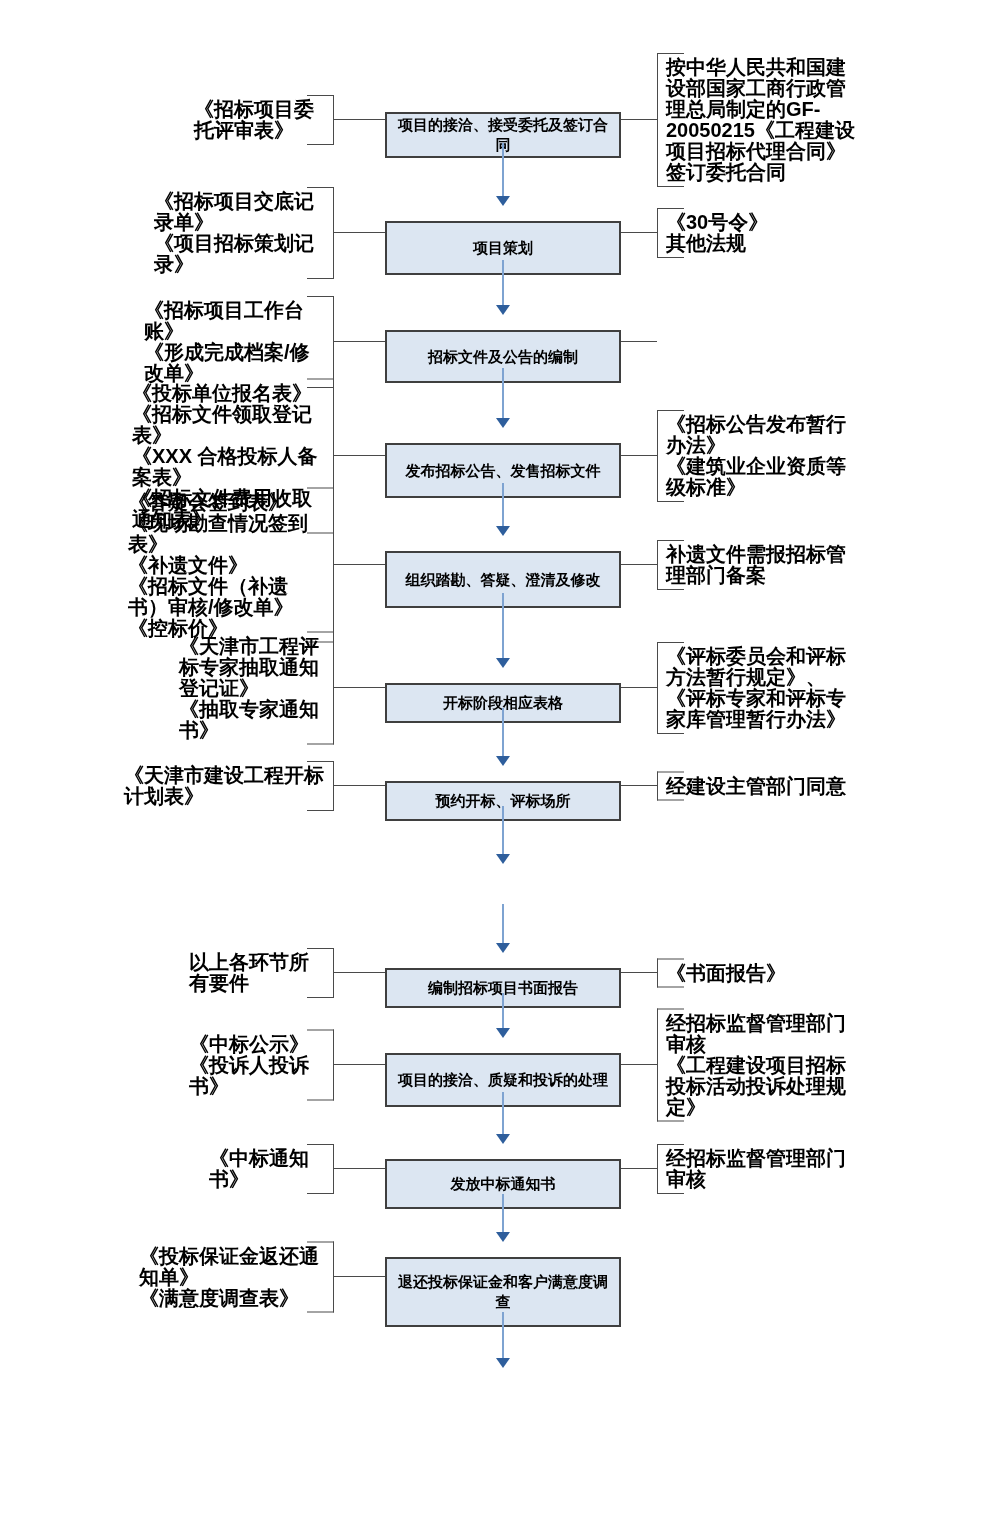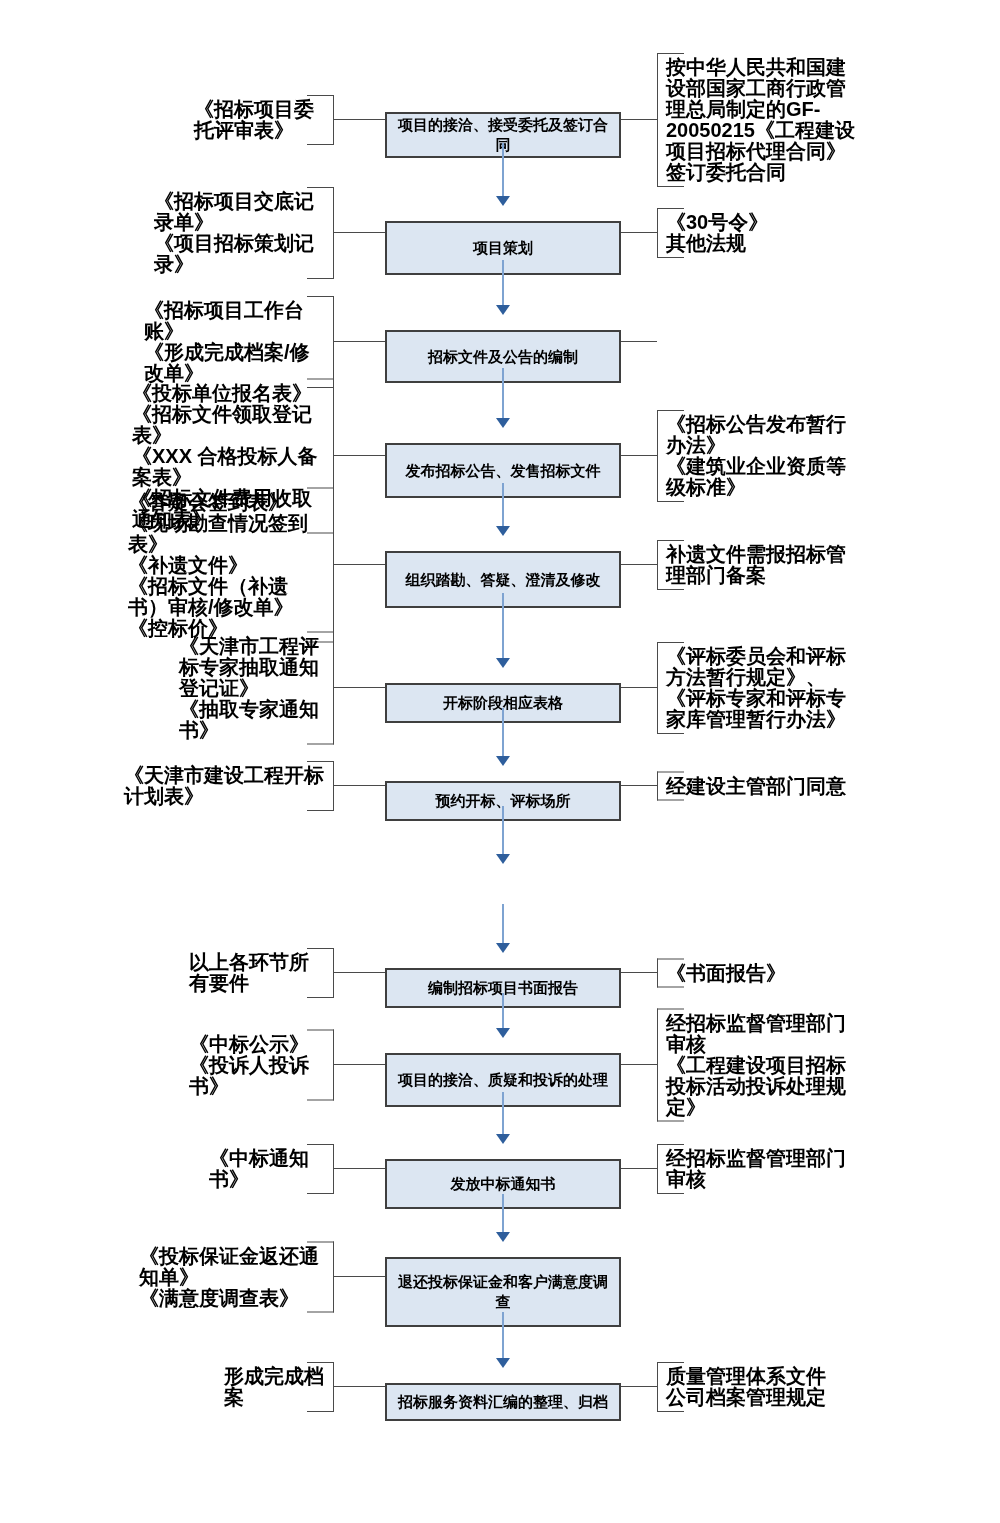--- a/index.html
+++ b/index.html
@@ -335,30 +335,14 @@
     <div class="connector connector-left"></div>
     <div class="process-box">
       <span>退还投标保证金和客户满意度调查</span>
     </div>
   </div>
   <div class="arrow" style="top:1312px;height:56px">
     <span class="arrow-shaft"></span>
     <span class="arrow-head"></span>
   </div>
 
-  <div class="row" style="top:1368px;height:38px">
-    <div class="label label-left" style="width:100px">
-      <span class="bracket"></span>
-      <div class="label-item">形成完成档案</div>
-    </div>
-    <div class="connector connector-left"></div>
-    <div class="process-box">
-      <span>招标服务资料汇编的整理、归档</span>
-    </div>
-    <div class="connector connector-right"></div>
-    <div class="label label-right">
-      <span class="bracket"></span>
-      <div class="label-item">质量管理体系文件</div>
-      <div class="label-item">公司档案管理规定</div>
-    </div>
-  </div>
 
 </div>
 
 </body></html>

